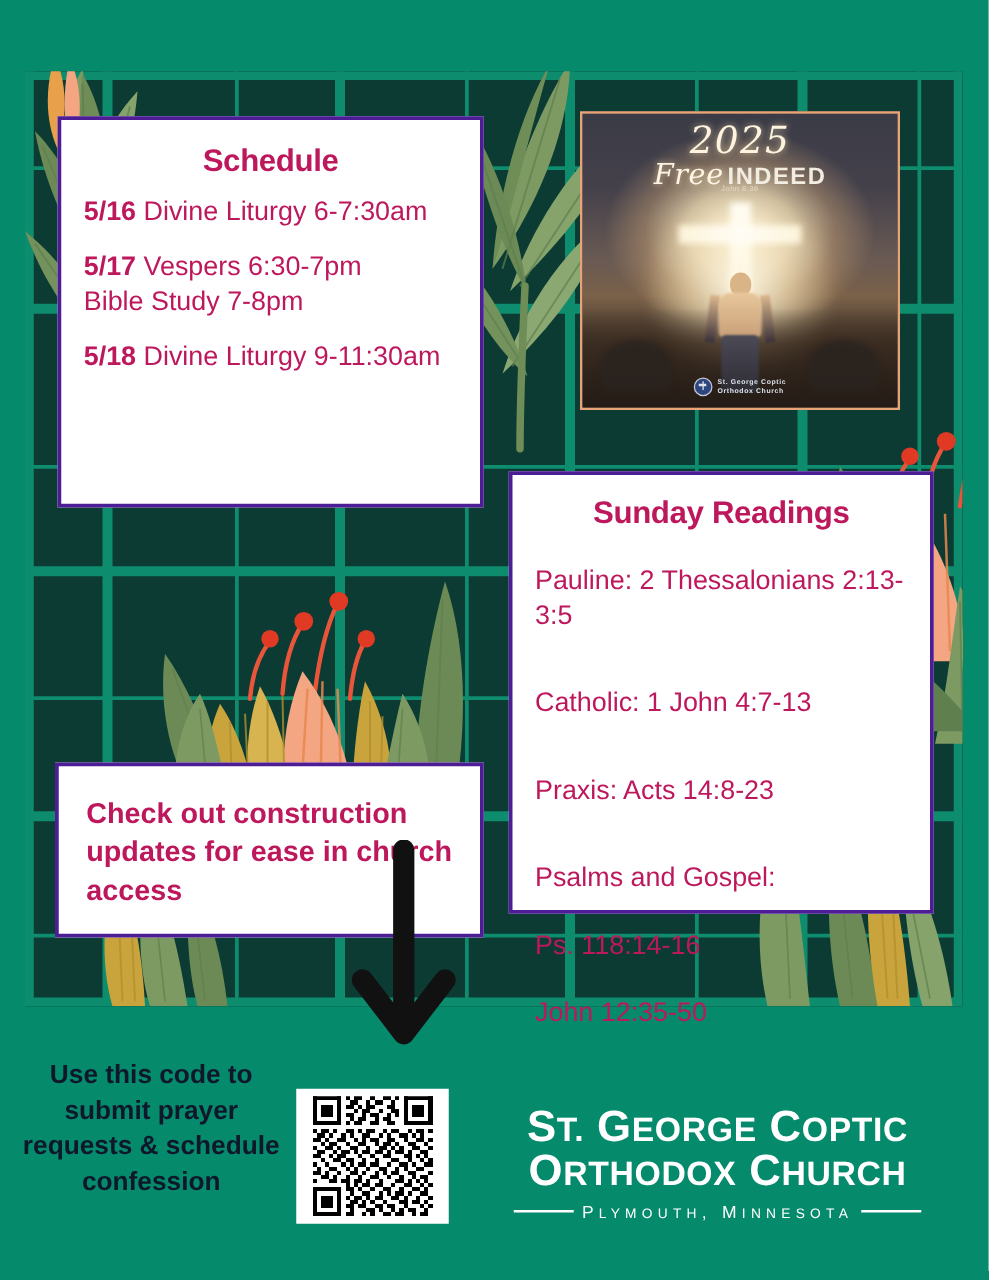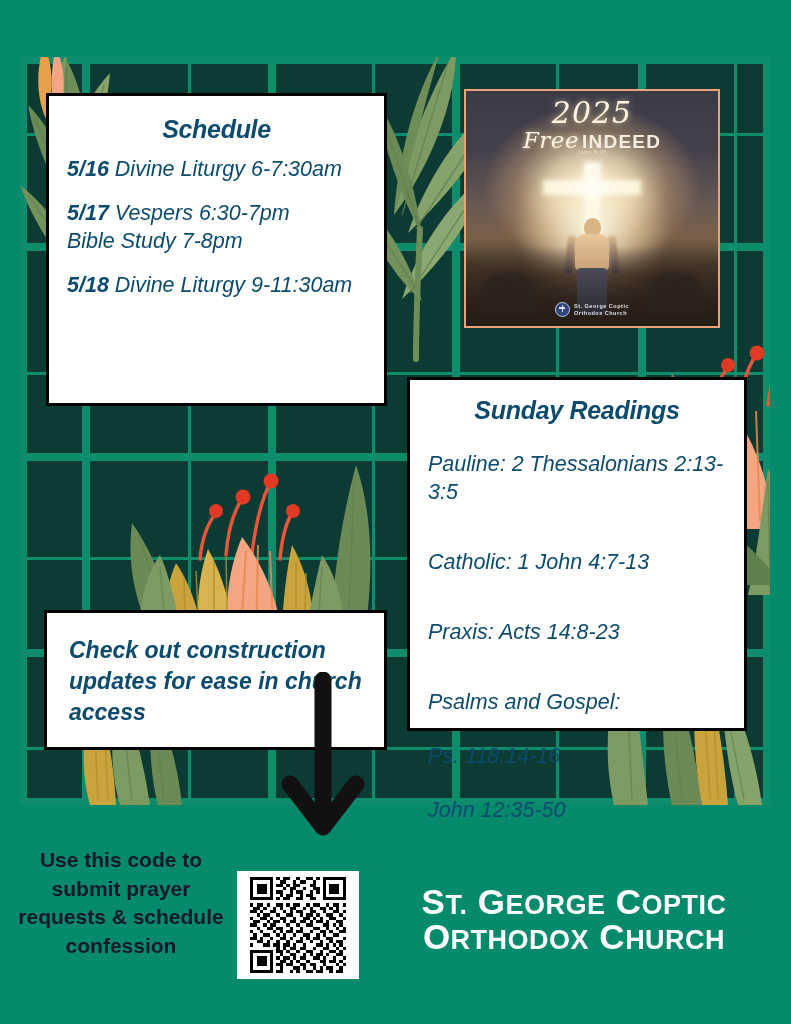--- a/index.html
+++ b/index.html
@@ -37,24 +37,23 @@
   .gl-v { top: 0; height: 100%; }
 
   
   .bot { position: absolute; overflow: visible; }
   .bot svg { display: block; overflow: visible; }
 
   
   .card {
     position: absolute;
     background: #ffffff;
-    border: 3px solid #000000;
+    border: 3px solid #4c1d95;
     box-sizing: border-box;
-    color: #0c4a6e;
-    font-style: italic;
+    color: #be185d;
   }
   .card-title {
     font-weight: bold;
     text-align: center;
     letter-spacing: -0.3px;
   }
   .card-line {
     line-height: 1.30;
   }
   .card-line b { font-weight: bold; }
@@ -847,15 +846,20 @@
   <div id="church-identity">
     <div class="church-line">
       <span class="cap">S</span><span class="sm">T.</span>
       <span class="cap">G</span><span class="sm">EORGE</span>
       <span class="cap">C</span><span class="sm">OPTIC</span>
     </div>
     <div class="church-line">
       <span class="cap">O</span><span class="sm">RTHODOX</span>
       <span class="cap">C</span><span class="sm">HURCH</span>
     </div>
+    <div class="church-location">
+      <span class="rule"></span>
+      <span class="loc-text">P<span class="sm">LYMOUTH</span>, M<span class="sm">INNESOTA</span></span>
+      <span class="rule"></span>
+    </div>
   </div>
 
 </div>
 
 </body></html>

